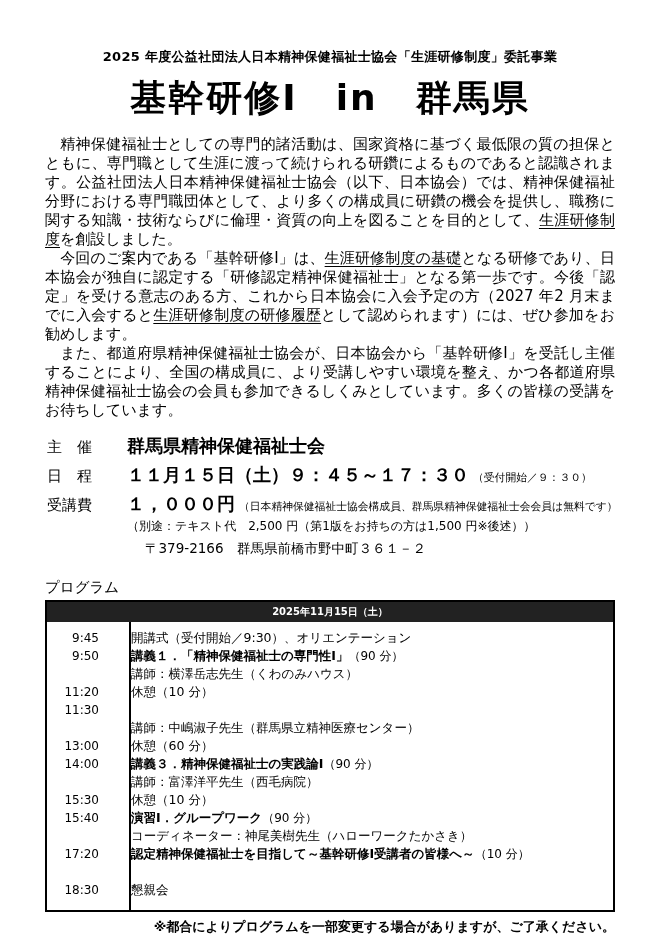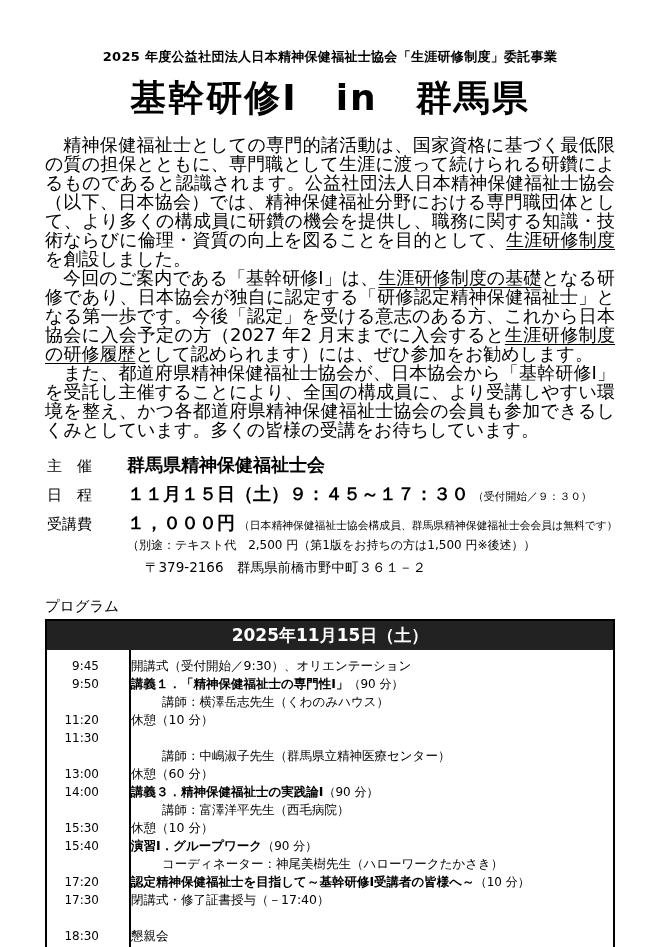--- a/index.html
+++ b/index.html
@@ -22,21 +22,21 @@
   .title{
     margin:10px 0 16px 0;
     text-align:center;
     font-size:36px;
     font-weight:bold;
     letter-spacing:2px;
     line-height:1.2;
   }
   .intro p.para{
     margin:0;
-    font-size:18px;
+    font-size:15px;
     line-height:19px;
     text-align:justify;
   }
   .intro p.para span.u{
     text-decoration:underline;
     text-underline-offset:3px;
   }
   .details{margin-top:14px;}
   .detail-item{margin-bottom:5px;}
   .detail-row{display:flex;align-items:baseline;}
@@ -73,21 +73,21 @@
     font-size:14.5px;
   }
   .program-table{
     border:2px solid #000;
   }
   .program-date{
     background:#222222;
     color:#ffffff;
     font-weight:bold;
     text-align:center;
-    font-size:17px;
+    font-size:10px;
     padding:3px 16px;
   }
   .program-body{
     position:relative;
     padding:7px 0 11px 0;
   }
   .program-divider{
     position:absolute;
     top:0;bottom:0;left:82px;
     width:1.5px;
@@ -103,21 +103,21 @@
     font-size:12px;
     line-height:18px;
   }
   .program-content{
     flex:1;
     padding-left:2px;
     padding-right:6px;
     font-size:12.5px;
     line-height:18px;
   }
-  .program-content.indent{margin-left:31px;}
+  .program-content.indent{}
   .program-content .session-title{font-weight:bold;}
   .program-content .session-suffix{font-weight:normal;font-size:12px;}
   .footer-note{
     margin-top:6px;
     text-align:right;
     font-size:13px;
     font-weight:bold;
   }
 </style>
 </head>
@@ -222,24 +222,20 @@
           <div class="program-content"><span class="session-title">演習Ⅰ．グループワーク</span><span class="session-suffix">（90 分）</span></div>
         </div>
         <div class="program-row">
           <div class="program-time"></div>
           <div class="program-content indent"><span>コーディネーター：神尾美樹先生（ハローワークたかさき）</span></div>
         </div>
         <div class="program-row">
           <div class="program-time">17:20</div>
           <div class="program-content"><span class="session-title">認定精神保健福祉士を目指して～基幹研修Ⅰ受講者の皆様へ～</span><span class="session-suffix">（10 分）</span></div>
         </div>
-        <div class="program-row">
-          <div class="program-time">17:30</div>
-          <div class="program-content"><span>閉講式・修了証書授与（－17:40）</span></div>
-        </div>
         <div class="program-row spacer"></div>
         <div class="program-row">
           <div class="program-time">18:30</div>
           <div class="program-content"><span>懇親会</span></div>
         </div>
       </div>
   </div>
 
   <div class="footer-note">※都合によりプログラムを一部変更する場合がありますが、ご了承ください。</div>
 </div>

